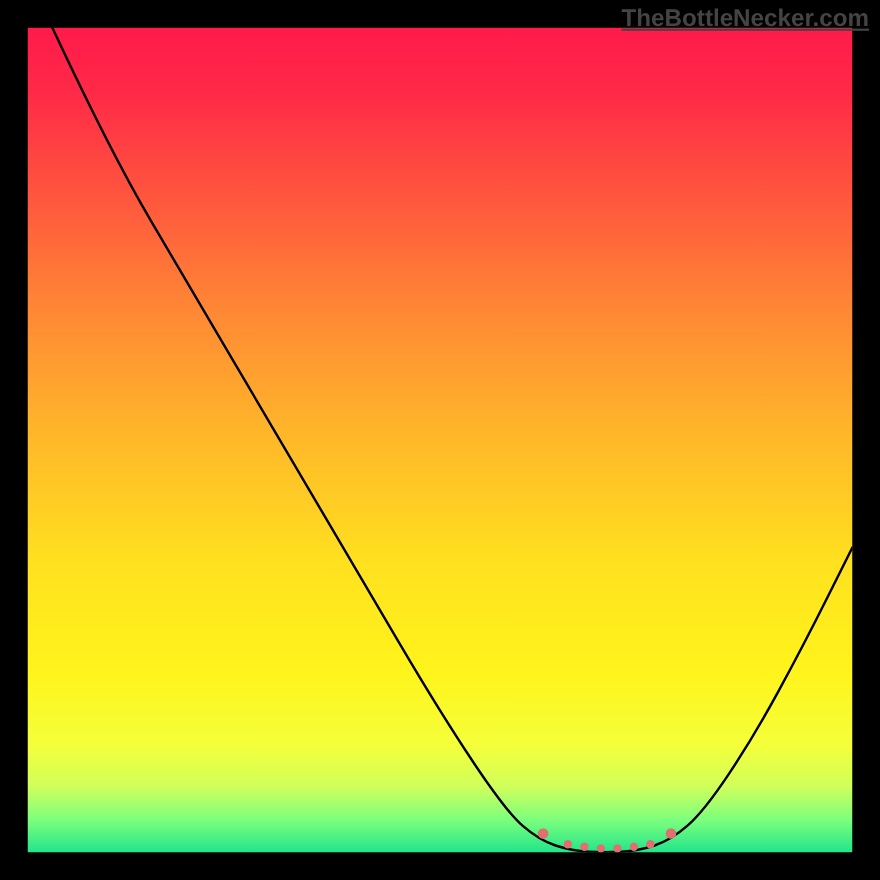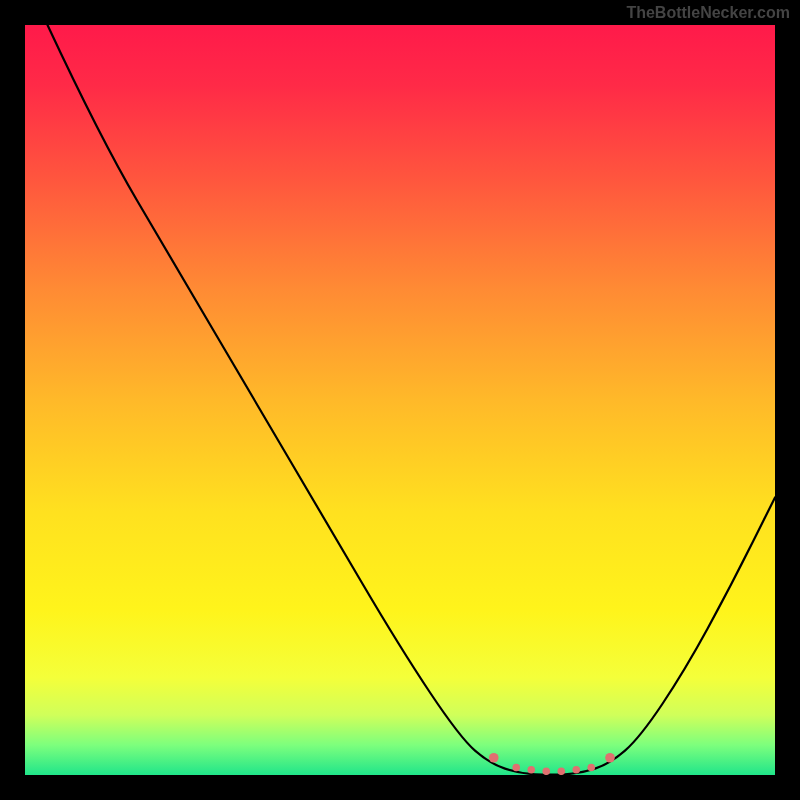--- a/index.html
+++ b/index.html
@@ -9,23 +9,24 @@
     width: 800px;
     height: 800px;
     position: relative;
     font-family: Arial, sans-serif;
   }
   .attribution {
     position: absolute;
     top: 4px;
     right: 10px;
     color: #444;
-    font-size: 16px;
+    font-size: 22px;
     font-weight: bold;
     z-index: 10;
+    text-decoration: underline;
   }
   .chart-container {
     position: absolute;
     left: 25px;
     top: 25px;
     width: 750px;
     height: 750px;
   }
   svg {
     width: 100%;

